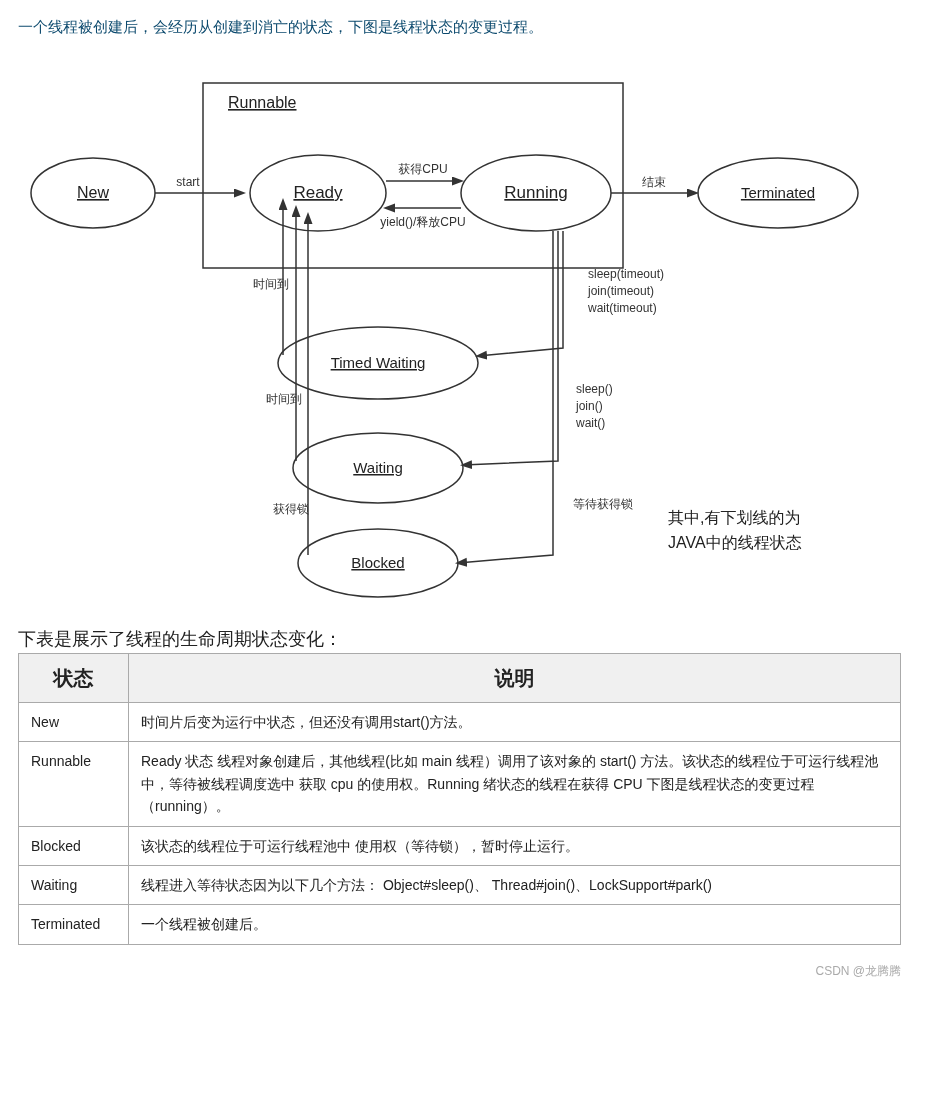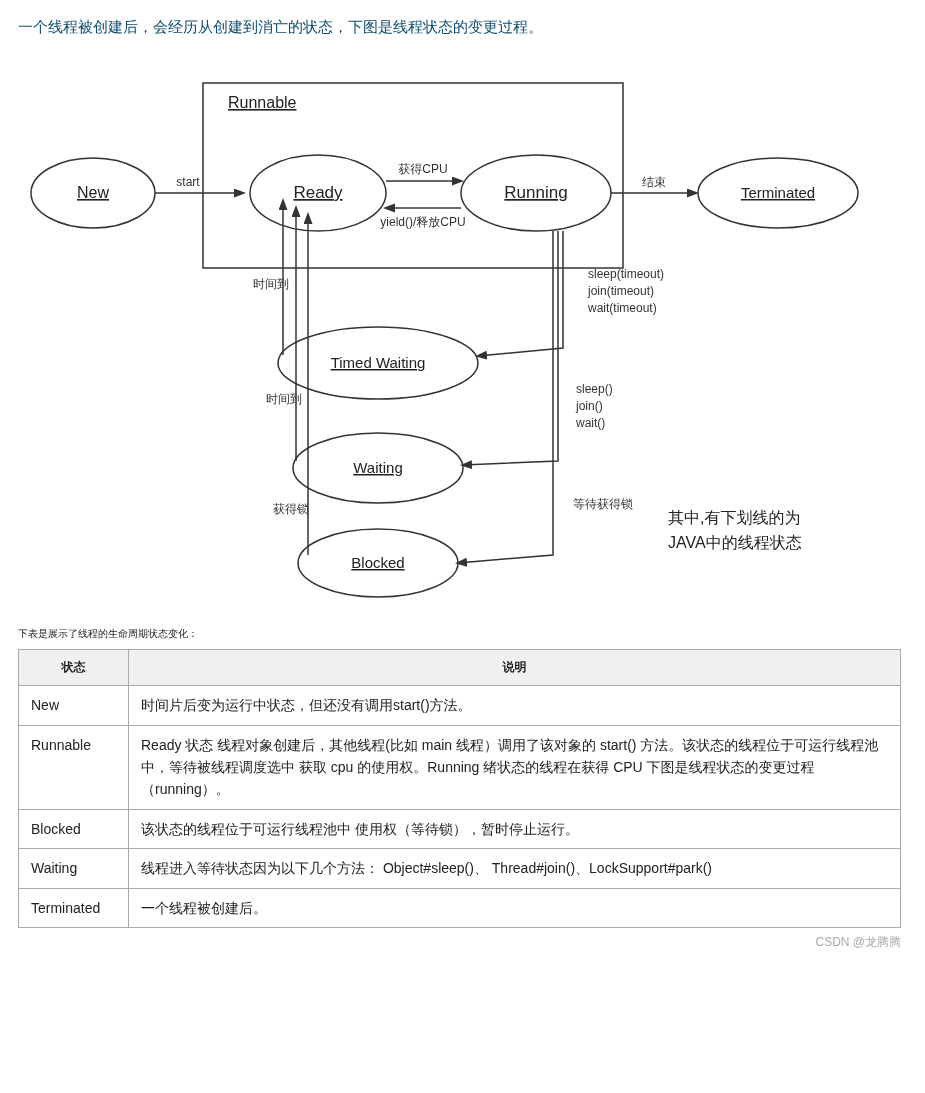--- a/index.html
+++ b/index.html
@@ -27,22 +27,22 @@
       margin-bottom: 14px;
     }
 
     svg.diagram {
       width: 100%;
       height: 100%;
     }
 
     
     .table-intro {
-      font-size: 10px;
-      margin-bottom: 8px;
+      font-size: 18px;
+      margin-bottom: 2px;
       color: #222;
     }
 
     table.state-table {
       width: 100%;
       border-collapse: collapse;
       border: 1px solid #999;
     }
 
     table.state-table th, table.state-table td {
@@ -51,33 +51,33 @@
       vertical-align: top;
       line-height: 1.6;
     }
 
     table.state-table thead tr {
       background: #f0f0f0;
     }
 
     table.state-table th {
       font-weight: bold;
-      font-size: 12px;
+      font-size: 20px;
     }
 
     table.state-table td:first-child {
       width: 110px;
       white-space: nowrap;
     }
 
     .watermark {
       text-align: right;
       font-size: 12px;
       color: #aaa;
-      margin-top: 6px;
+      margin-top: 18px;
     }
   </style>
 </head>
 <body>
 
 <p class="intro-text">一个线程被创建后，会经历从创建到消亡的状态，下图是线程状态的变更过程。</p>
 
 <div class="diagram-container">
   <svg class="diagram" viewBox="0 0 870 560" xmlns="http://www.w3.org/2000/svg">
 

